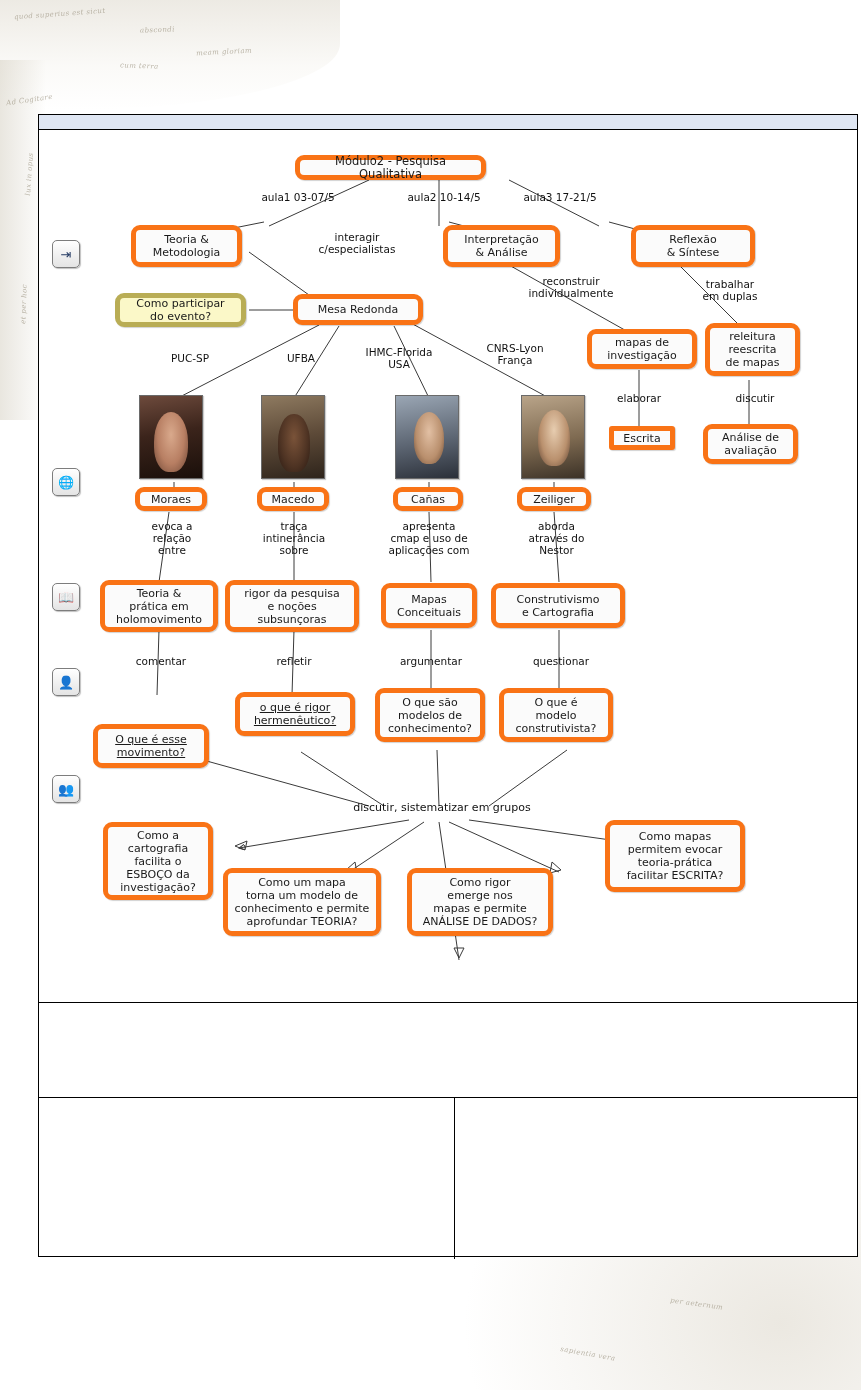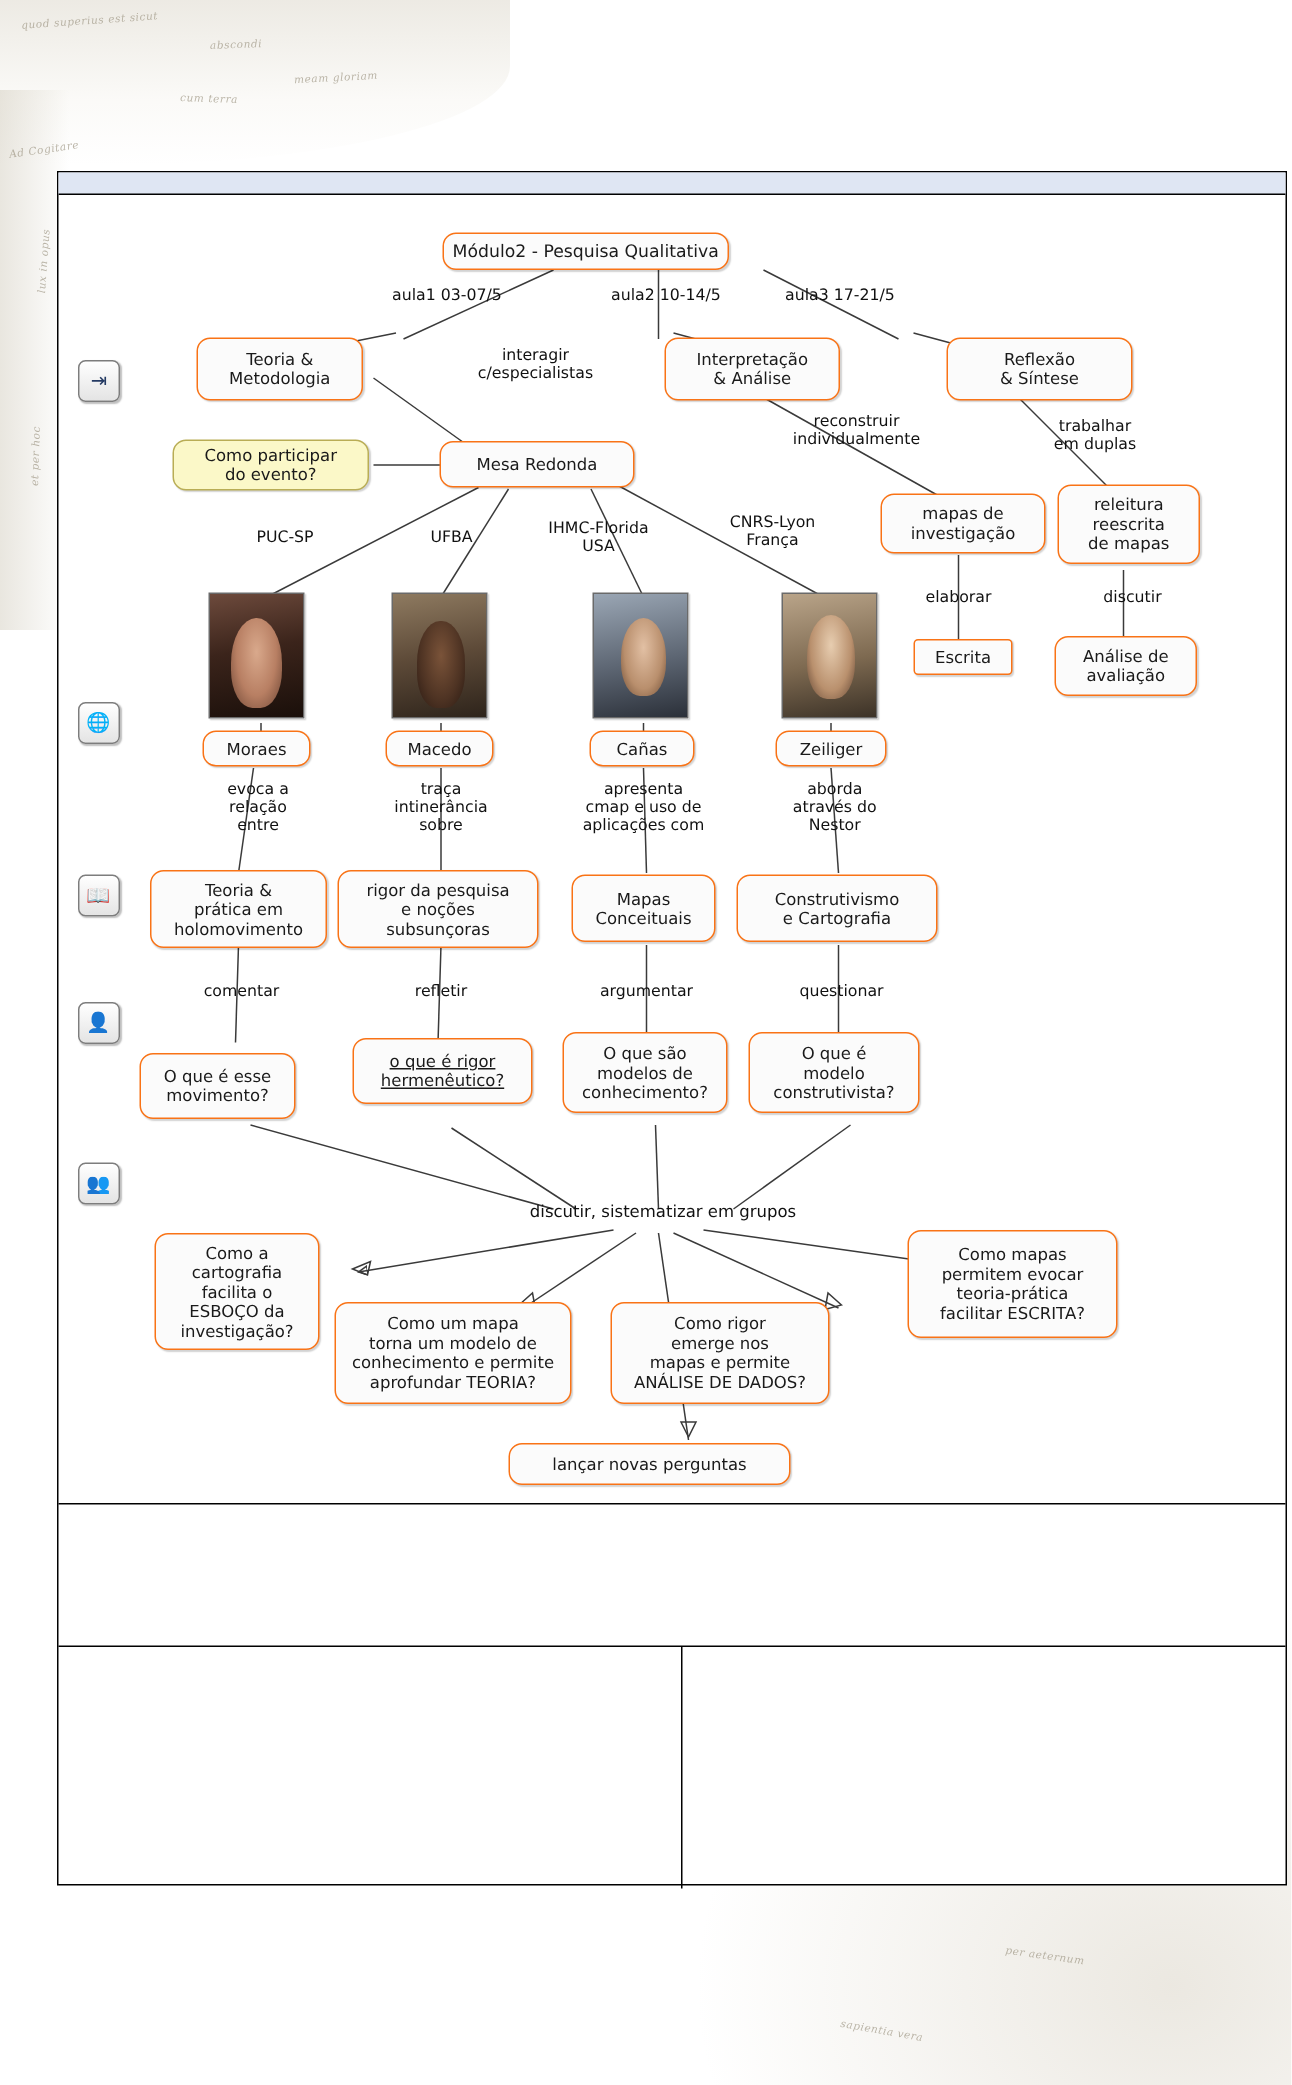--- a/index.html
+++ b/index.html
@@ -92,21 +92,21 @@
     border-right: 1px solid #000;
   }
   .bottom-col-right {
     flex: 1;
   }
 
   
   .node {
     position: absolute;
     box-sizing: border-box;
-    border: 1px solid #f97316;
+    border: 5px solid #f97316;
     border-radius: 9px;
     background: #fbfbfb;
     color: #1a1a1a;
     font-size: 11px;
     line-height: 13px;
     text-align: center;
     display: flex;
     align-items: center;
     justify-content: center;
     padding: 2px 4px;
@@ -386,21 +386,21 @@
     <div class="node" style="left: 342px; top: 453px; width: 96px; height: 45px; white-space: pre-line;">Mapas
 Conceituais</div>
     <div class="node" style="left: 452px; top: 453px; width: 134px; height: 45px; white-space: pre-line;">Construtivismo
 e Cartografia</div>
 
     <div class="link-label" style="left: 72px; top: 525px; width: 100px; white-space: pre-line;">comentar</div>
     <div class="link-label" style="left: 210px; top: 525px; width: 90px; white-space: pre-line;">refletir</div>
     <div class="link-label" style="left: 344px; top: 525px; width: 96px; white-space: pre-line;">argumentar</div>
     <div class="link-label" style="left: 472px; top: 525px; width: 100px; white-space: pre-line;">questionar</div>
 
-    <div class="node" style="left: 54px; top: 572px; width: 104px; height: 44px; white-space: pre-line;">O que é esse
+    <div class="node" style="left: 54px; top: 594px; width: 116px; height: 44px; white-space: pre-line; text-decoration: underline;">O que é esse
 movimento?</div>
     <div class="node" style="left: 196px; top: 562px; width: 120px; height: 44px; white-space: pre-line; text-decoration: underline;">o que é rigor
 hermenêutico?</div>
     <div class="node" style="left: 336px; top: 558px; width: 110px; height: 54px; white-space: pre-line;">O que são
 modelos de
 conhecimento?</div>
     <div class="node" style="left: 460px; top: 558px; width: 114px; height: 54px; white-space: pre-line;">O que é
 modelo
 construtivista?</div>
 
@@ -417,21 +417,20 @@
 aprofundar TEORIA?</div>
     <div class="node" style="left: 368px; top: 738px; width: 146px; height: 68px; white-space: pre-line;">Como rigor
 emerge nos
 mapas e permite
 ANÁLISE DE DADOS?</div>
     <div class="node" style="left: 566px; top: 690px; width: 140px; height: 72px; white-space: pre-line;">Como mapas
 permitem evocar
 teoria-prática
 facilitar ESCRITA?</div>
 
-    <div class="node" style="left: 300px; top: 832px; width: 188px; height: 28px; white-space: pre-line;">lançar novas perguntas</div>
   </div>
 
   <div class="notes-strip"></div>
 
   <div class="bottom-cols">
     <div class="bottom-col-left"></div>
     <div class="bottom-col-right"></div>
   </div>
 </div>
 

